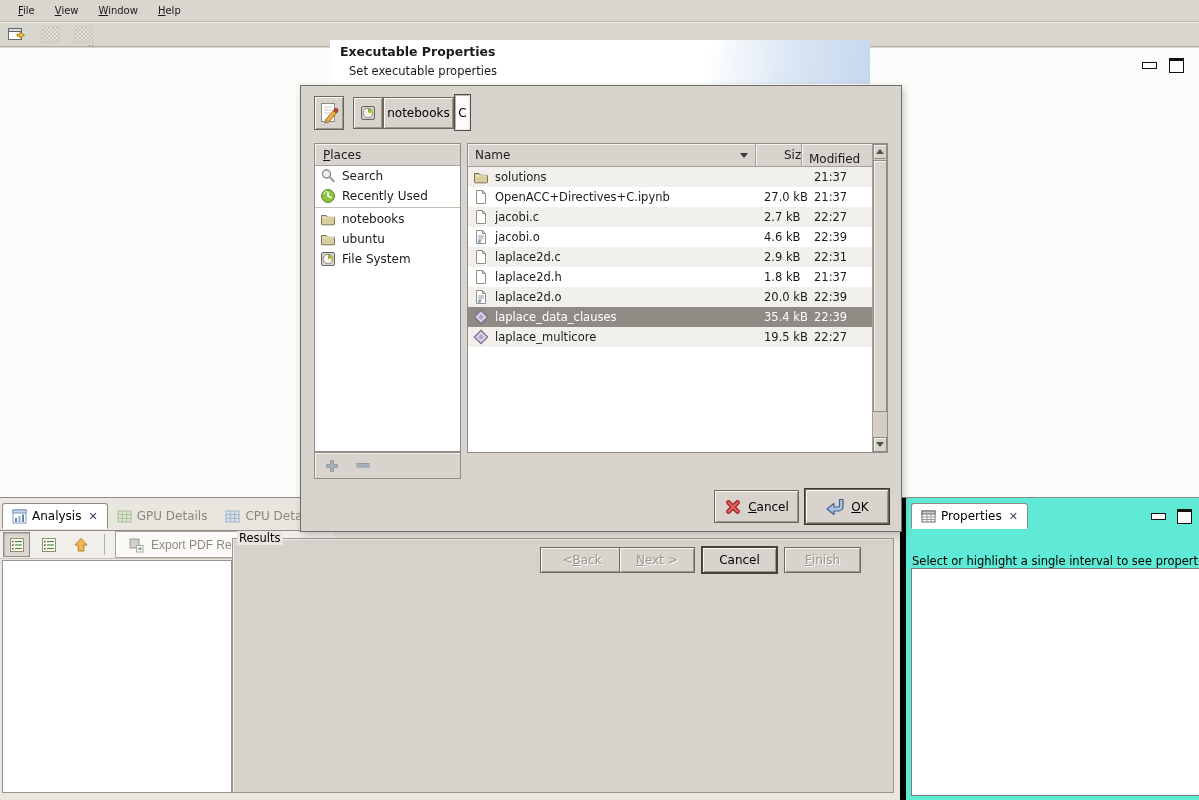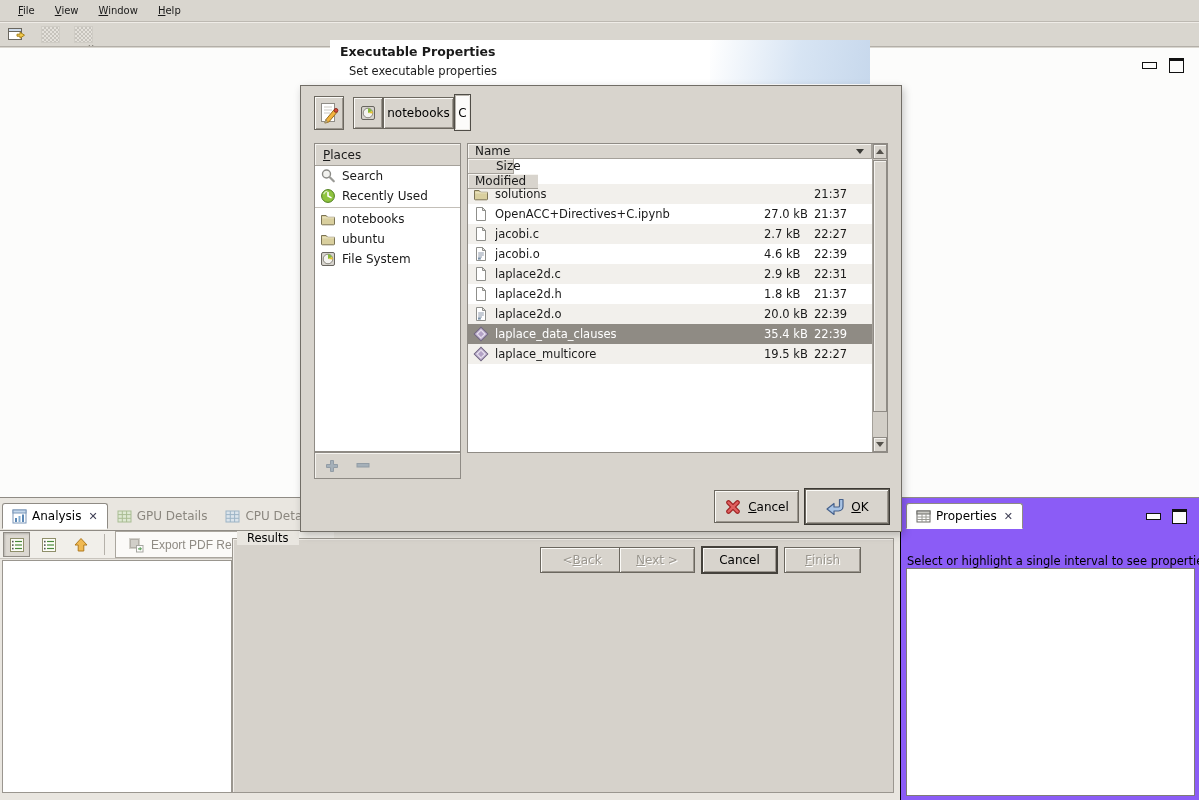--- a/index.html
+++ b/index.html
@@ -42,24 +42,24 @@
             padding-left:3px;box-sizing:border-box;}
   .itool{width:27px;height:25px;display:flex;align-items:center;justify-content:center;border:1px solid transparent;background:none;padding:0;}
   .itool.pressed{border:1px solid #8f8b84;background:#dcd8d1;box-shadow:inset 1px 1px 2px rgba(0,0,0,.18);}
   .vsep{width:1px;height:21px;background:#b5b1aa;margin:0 5px;}
   #export-btn{height:27px;display:flex;align-items:center;gap:7px;padding:0 12px;background:#fbfaf8;
               border:1px solid #aaa69e;color:#8f8b84;font-size:12px;}
   #export-btn .icon{opacity:.75;}
   #analysis-white{position:absolute;left:2px;top:62px;width:228px;height:231px;background:#fff;border:1px solid #9a968f;}
   #results{position:absolute;left:232px;top:40px;width:660px;height:253px;background:#d6d2cb;
            border:1px solid #9a968f;box-shadow:inset 1px 1px 0 #f0ede8;}
-  .fieldset-label{position:absolute;top:-8px;left:4px;background:#e9e6e0;padding:0 10px;font-size:11.5px;color:#000;}
+  .fieldset-label{position:absolute;top:-8px;left:4px;background:#e9e6e0;padding:0 2px;font-size:11.5px;color:#000;}
 
   
-  #props{position:absolute;left:900px;top:0;width:299px;height:303px;background:#8b5cf6;border-left:1px solid #000000;box-sizing:border-box;}
+  #props{position:absolute;left:900px;top:0;width:299px;height:303px;background:#5eead4;border-left:6px solid #000000;box-sizing:border-box;}
   #props-tab{position:absolute;left:5px;top:5px;}
   #props-msg{position:absolute;left:6px;top:56px;font-size:11.5px;color:#000;white-space:nowrap;}
   #props-white{position:absolute;left:5px;top:70px;width:287px;height:226px;background:#fff;border:1px solid #7f7b75;}
 
   
   #wiz-banner{left:330px;top:40px;width:540px;height:45px;background:#fff;border-bottom:1px solid #c6c2bb;z-index:5;}
   .wiz-title{position:absolute;left:10px;top:4px;font-weight:bold;font-size:12.5px;}
   .wiz-sub{position:absolute;left:19px;top:24px;font-size:11.5px;}
   .wiz-grad{position:absolute;right:0;top:0;width:160px;height:44px;
             background:linear-gradient(100deg,rgba(255,255,255,0) 0%,rgba(213,227,243,.95) 55%,#c7d8ec 100%);}
@@ -83,21 +83,21 @@
         border-color:#504d47;box-shadow:inset -1px -1px 0 #eceae6,inset 1px 1px 0 #b9b5ae;}
   #places{position:absolute;left:13px;top:57px;width:147px;height:309px;background:#fff;border:1px solid #8f8b85;box-sizing:border-box;}
   #places-header{height:21px;background:#d8d4cd;border-bottom:1px solid #a5a19a;box-shadow:inset 1px 1px 0 #f6f4f0;
                  font-size:12px;display:flex;align-items:center;padding-left:8px;}
   .place{height:20px;display:flex;align-items:center;gap:6px;padding-left:5px;font-size:12px;white-space:nowrap;}
   .psep{border-top:1px solid #c3bfb8;margin:1px 0;}
   #pm-bar{position:absolute;left:13px;top:366px;width:147px;height:27px;background:#d8d4cd;border:1px solid #8f8b85;
           box-shadow:inset 1px 1px 0 #f5f3ef;display:flex;align-items:center;gap:15px;padding-left:9px;box-sizing:border-box;}
   #pm-bar .icon{opacity:.55;}
   #ftable{position:absolute;left:166px;top:57px;width:421px;height:310px;background:#fff;border:1px solid #8f8b85;box-sizing:border-box;}
-  #fhead{display:flex;height:40px;margin-right:15px;flex-direction:column;}
+  #fhead{display:flex;height:23px;margin-right:15px;}
   .hcell{background:#d8d4cd;border-right:1px solid #a5a19a;border-bottom:1px solid #a5a19a;
          box-shadow:inset 1px 1px 0 #f6f4f0;font-size:12px;display:flex;align-items:center;
          padding:0 7px;box-sizing:border-box;white-space:nowrap;}
   .hc0{flex:1;justify-content:space-between;}
   .hc1{width:46px;padding-left:28px;}
   .hc2{width:70px;border-right:none;align-items:flex-end;}
   .sort-desc{width:0;height:0;border-left:4px solid transparent;border-right:4px solid transparent;border-top:5px solid #3a3a36;}
   #fbody{overflow:hidden;}
   .row{display:flex;height:20px;align-items:center;font-size:11.5px;margin-right:15px;white-space:nowrap;}
   .row:nth-child(odd){background:#f2f0ec;}

